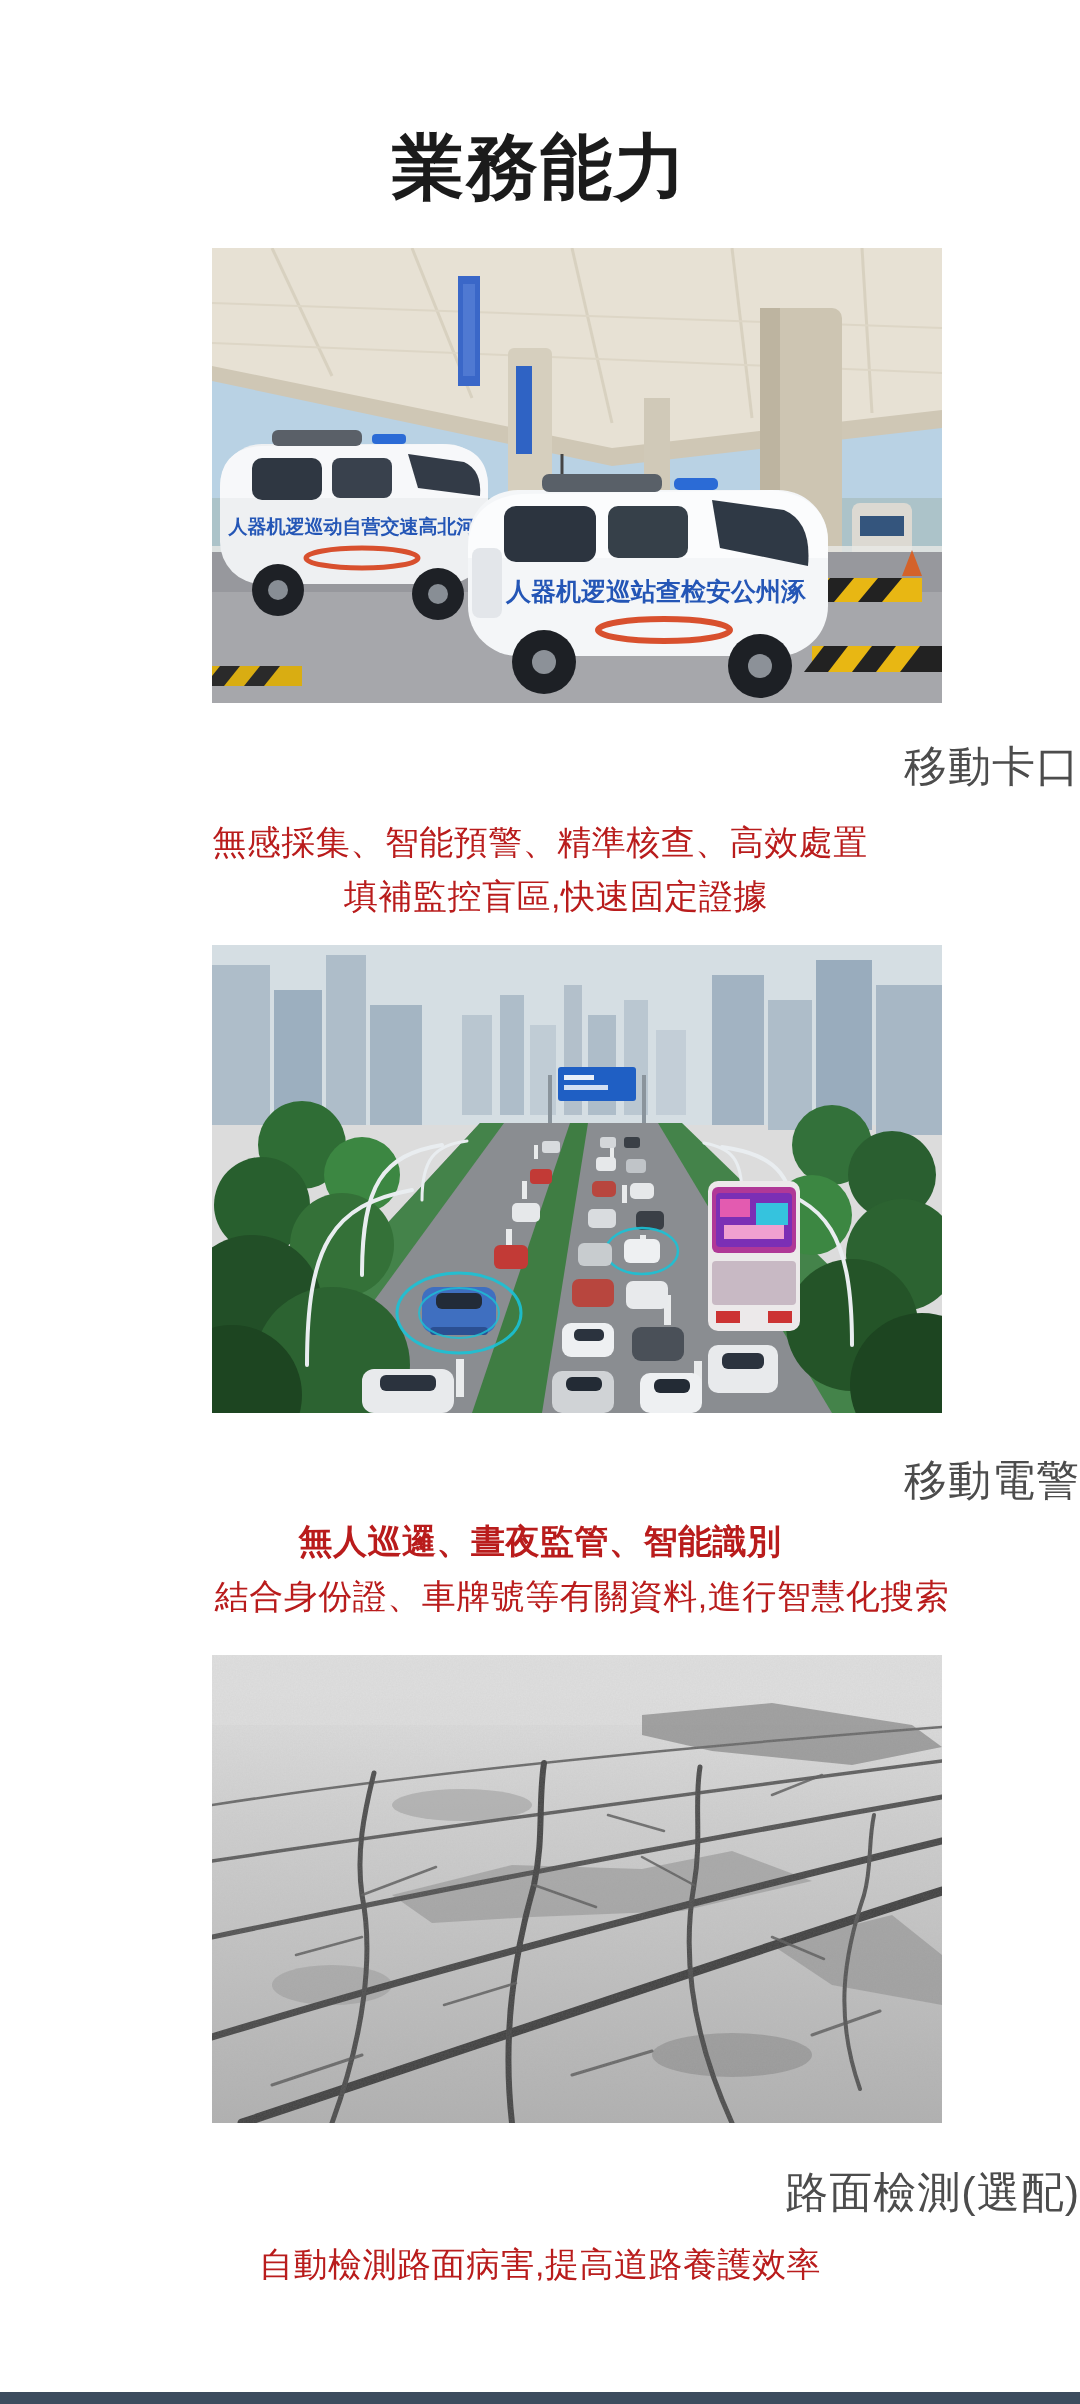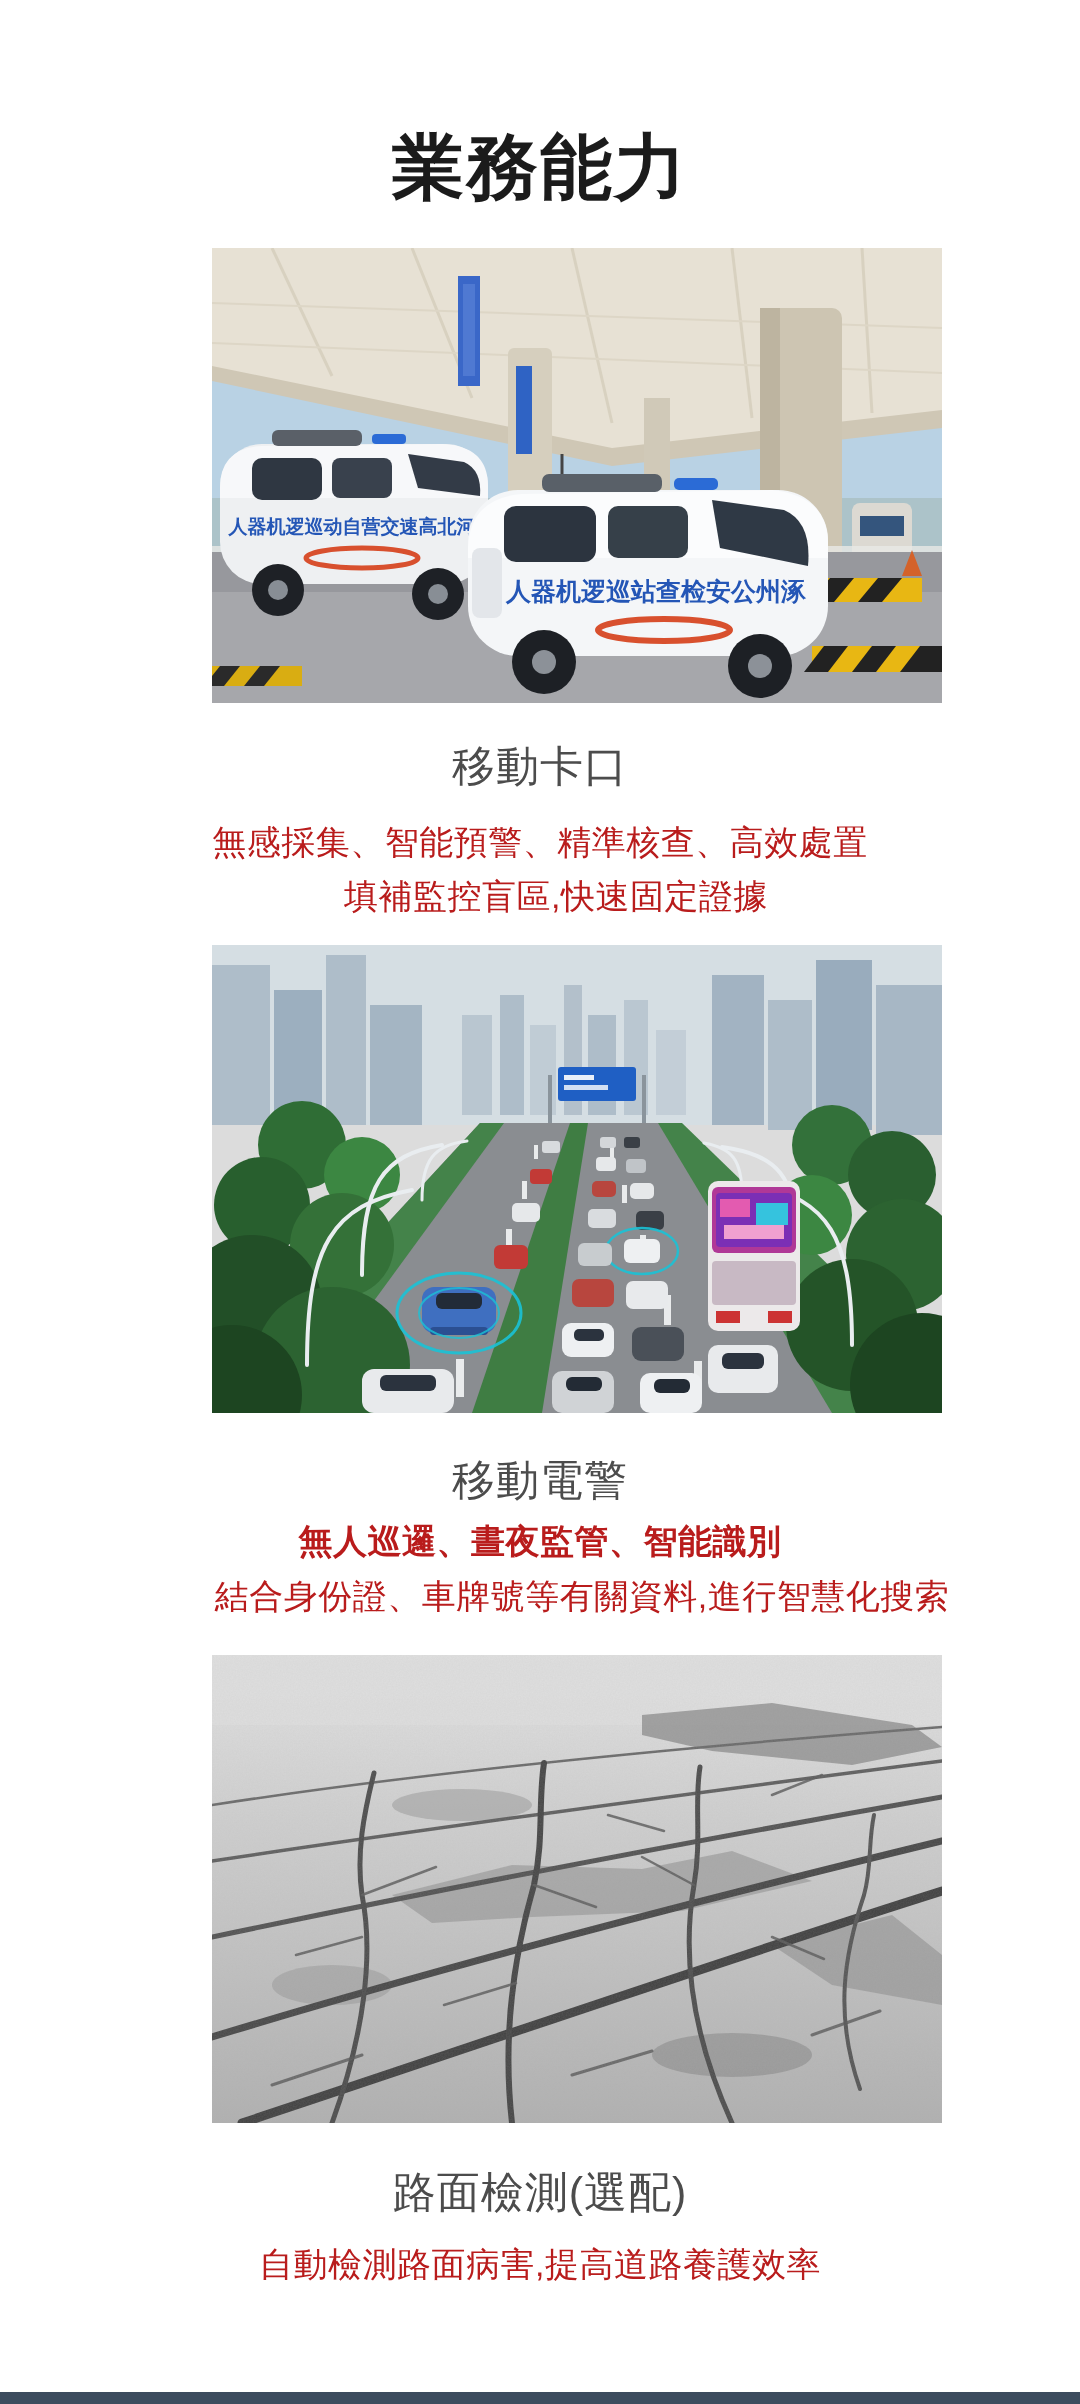--- a/index.html
+++ b/index.html
@@ -2,21 +2,21 @@
 <html><head>
 <meta charset="utf-8">
 <style>
   html,body{margin:0;padding:0;}
   body{
     width:1080px;height:2404px;position:relative;background:#ffffff;
     font-family:"Liberation Sans", sans-serif;overflow:hidden;
   }
   .abs{position:absolute;left:0;width:1080px;text-align:center;}
   .page-title{top:120px;font-size:72px;font-weight:600;color:#1b1b1b;letter-spacing:2px;}
-  .sec-heading{font-size:43px;font-weight:500;color:#4c4c4c;letter-spacing:1px;}
+  .sec-heading{font-size:43px;font-weight:500;color:#4c4c4c;letter-spacing:1px;text-align:right;}
   .sec-line{font-size:34px;font-weight:400;color:#b91c1c;letter-spacing:0.5px;}
   .photo{
     position:absolute;left:176px;width:730px;overflow:hidden;background:#dcdcdc;margin-left:36px;
   }
   .photo svg{display:block;}
   #heading-1{top:738px;}
   #line-1-1{top:820px;}
   #line-1-2{top:874px;margin-left:16px;}
   #heading-2{top:1452px;}
   #line-2-1{top:1519px;font-weight:bold;}

